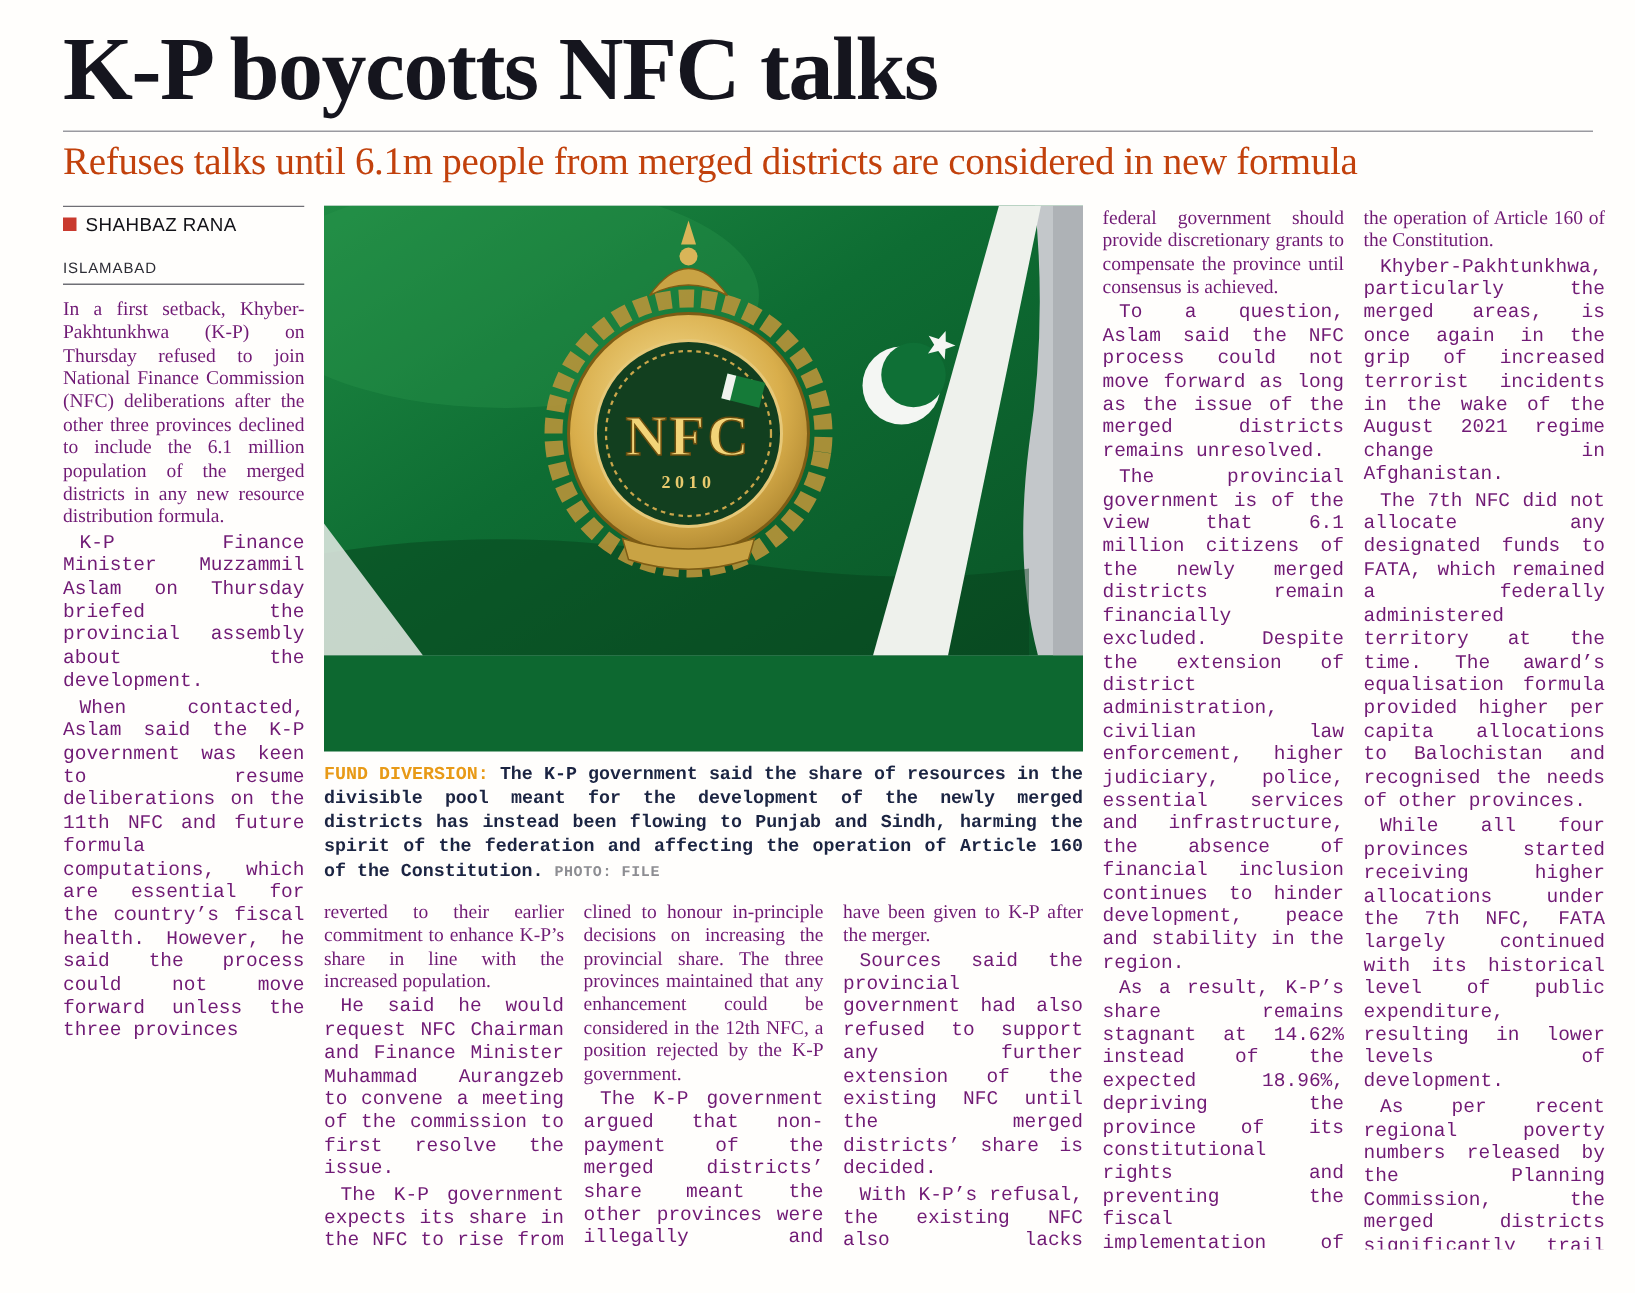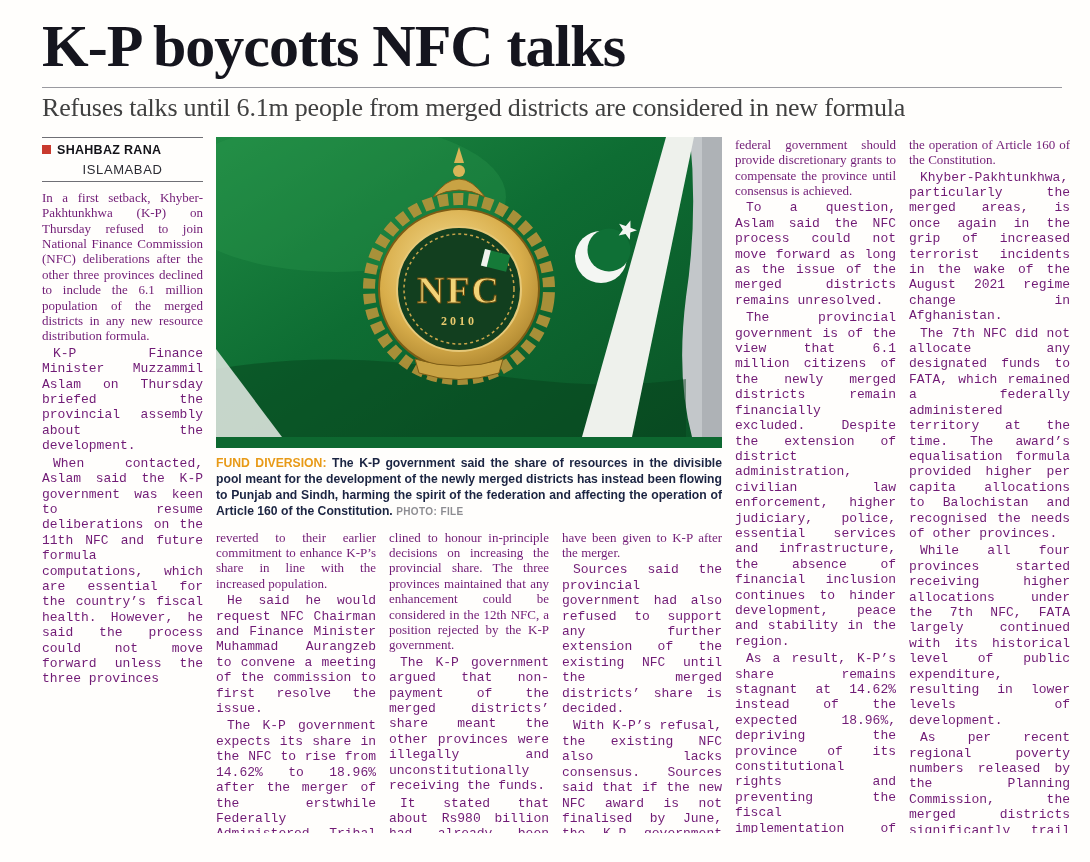--- a/index.html
+++ b/index.html
@@ -14,49 +14,49 @@
   
   h1.headline {
     font-family:"Liberation Serif", serif;
     font-size:60px; font-weight:700; line-height:1.02;
     letter-spacing:-1px; color:#15151e;
   }
   .headline-rule { border-bottom:1px solid #9a9aa0; margin:10px 0 6px; }
   h2.subheadline {
     font-family:"Liberation Serif", serif;
     font-size:26px; font-weight:500; letter-spacing:-0.2px;
-    color:#404040; line-height:1.1;
+    color:#c2410c; line-height:1.1;
   }
 
   
   .content { display:flex; gap:13px; margin-top:14px; height:696px; }
   .col { width:161px; flex:none; overflow:hidden; }
   .center { width:506px; flex:none; overflow:hidden; }
 
   .coltext { text-align:justify; font-size:13px; line-height:15.4px;
              hyphens:auto; -webkit-hyphens:auto; color:#701a75; }
   .coltext p { margin:0 0 2px; }
   .coltext p + p { text-indent:11px;font-family:Liberation Mono, monospace; }
 
   
   .byline {
     font-family:"Liberation Sans", sans-serif;
     border-top:1px solid #6f6f75; border-bottom:1px solid #6f6f75;
     padding:5px 0 4px; margin-bottom:8px;
   }
   .byline-row { display:flex; align-items:center; }
   .sq { display:inline-block; width:9px; height:9px; background:#c93a2e; margin-right:6px; flex:none; }
-  .author { font-size:12.5px; font-weight:bold; letter-spacing:0.3px; color:#121218; }
-  .loc { font-size:13px; letter-spacing:0.6px; color:#2c2c34; margin-top:5px;text-align:center; }
+  .author { font-size:12.5px; font-weight:normal; letter-spacing:0.3px; color:#121218; }
+  .loc { font-size:10px; letter-spacing:0.6px; color:#2c2c34; margin-top:17px; }
 
   
-  figure.photo { width:506px; height:311px; overflow:hidden; background:#0d6830; }
+  figure.photo { width:506px; height:364px; overflow:hidden; background:#0d6830; }
   figure.photo svg { display:block; }
   .caption {
-    font-family:Liberation Sans, sans-serif;
+    font-family:Liberation Mono, monospace;
     font-size:12.2px; font-weight:bold; line-height:16.2px;
     color:#1b2442; text-align:justify; margin:7px 0 9px;
   }
   .caption .tag { color:#e89a17; }
   .caption .credit { color:#8d8d92; font-size:10px; letter-spacing:0.4px; white-space:nowrap; }
 
   .inner { display:flex; gap:13px; }
   .inner .icol { width:160px; flex:none; overflow:hidden; }
 
   

